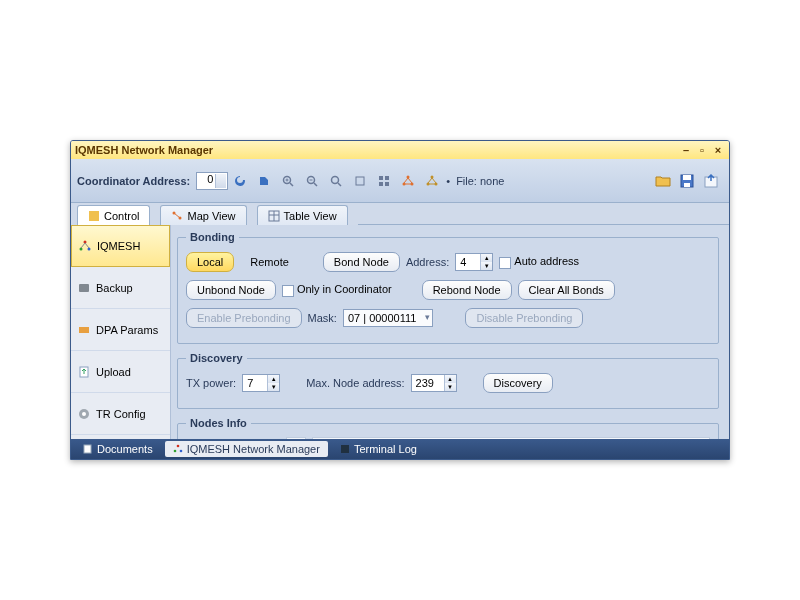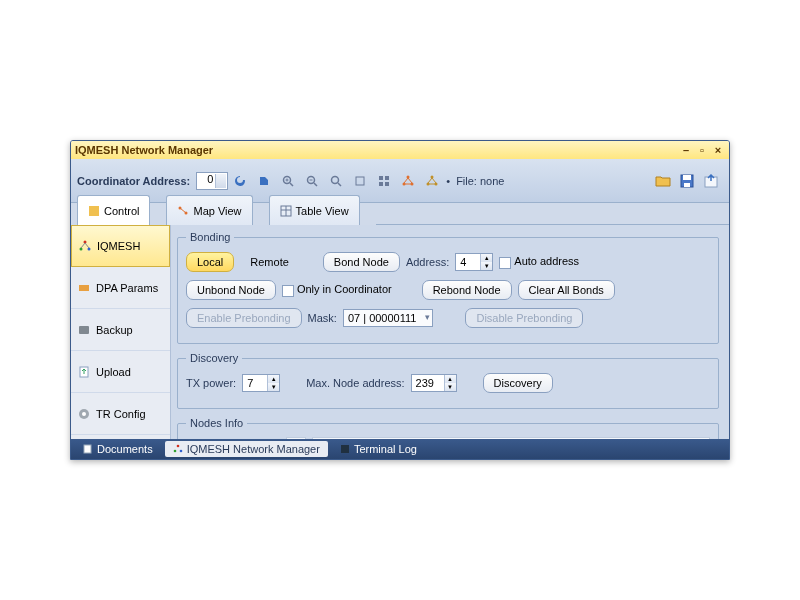--- a/index.html
+++ b/index.html
@@ -10,35 +10,35 @@
 .titlebar .winbtn { width: 14px; height: 14px; margin-left: 2px; display: inline-flex; align-items: center; justify-content: center; cursor: pointer; color: #5a3600; }
 .toolbar1 { background: linear-gradient(#d8e2f0, #c0cfe5); height: 44px; display: flex; align-items: center; padding: 0 6px; border-bottom: 1px solid #9ab0cc; }
 .toolbar1 .lbl { font-weight: bold; color: #2a3b5a; margin-right: 6px; }
 .toolbar1 .spin { width: 32px; height: 18px; background: #fff; border: 1px solid #8aa0c0; text-align: right; padding: 0 14px 0 4px; position: relative; }
 .toolbar1 .spin::after { content: ""; position: absolute; right: 1px; top: 1px; bottom: 1px; width: 10px; background: linear-gradient(#f0f4fa,#d0daea); border-left: 1px solid #b0c0d8; }
 .toolbar1 .ico { width: 18px; height: 18px; margin: 0 3px; display: inline-flex; align-items: center; justify-content: center; cursor: pointer; color: #4a6088; }
 .toolbar1 .filelbl { color: #2a3b5a; font-weight: normal; margin-left: 4px; }
 .toolbar1 .spacer { flex: 1; }
 .toolbar1 .rico { width: 20px; height: 20px; margin: 0 2px; cursor: pointer; display: inline-flex; align-items: center; justify-content: center; }
 .tabs { background: #d0daea; height: 22px; display: flex; align-items: flex-end; padding-left: 6px; }
-.tab { height: 30px; padding: 0 10px; margin-right: 16px; background: linear-gradient(#f0f4fa,#e0e8f4); border: 1px solid #9ab0cc; border-bottom: none; border-radius: 3px 3px 0 0; display: flex; align-items: center; cursor: pointer; }
+.tab { height: 20px; padding: 0 10px; margin-right: 10px; background: linear-gradient(#f0f4fa,#e0e8f4); border: 1px solid #9ab0cc; border-bottom: none; border-radius: 3px 3px 0 0; display: flex; align-items: center; cursor: pointer; }
 .tab .ti { width: 12px; height: 12px; margin-right: 4px; display: inline-block; }
 .tab.active { background: #fff; }
 .tab-row-right { flex: 1; border-bottom: 1px solid #9ab0cc; height: 100%; }
 .body { flex: 1; display: flex; background: #ced9ea; overflow: hidden; }
 .sidebar { width: 100px; background: #e8ecf3; border-right: 1px solid #b0c0d8; }
 .sideitem { height: 42px; display: flex; align-items: center; padding: 16px 6px; border-bottom: 1px solid #d0daea; cursor: pointer; }
 .sideitem .si { width: 14px; height: 14px; margin-right: 5px; display: inline-flex; align-items: center; justify-content: center; }
 .sideitem.sel { background: linear-gradient(#fff8d0,#ffe890); border: 1px solid #d0b040; }
 .main { flex: 1; padding: 6px 10px 6px 6px; overflow-y: auto; position: relative; }
 .main::-webkit-scrollbar { width: 14px; }
 .main::-webkit-scrollbar-track { background: #e0e6f0; }
 .main::-webkit-scrollbar-thumb { background: #b8c6dc; border: 1px solid #9ab0cc; }
 fieldset { border: 1px solid #9ab0cc; border-radius: 2px; margin-bottom: 8px; padding: 8px 8px; }
-legend { color: #2a3b5a; font-weight: normal; padding: 0 4px; }
+legend { color: #2a3b5a; font-weight: bold; padding: 0 4px; }
 .row { display: flex; align-items: center; flex-wrap: wrap; gap: 6px; margin-bottom: 6px; min-height: 22px; }
 .btn { height: 20px; padding: 0 10px; background: linear-gradient(#fdfdfd,#e8ecf3); border: 1px solid #8aa0c0; border-radius: 7px; cursor: pointer; display: inline-flex; align-items: center; }
 .btn.sel { background: linear-gradient(#fff3a0,#ffd860); border-color: #d0b040; }
 .btn.dis { color: #9aa8be; background: #e0e6f0; }
 .chk { width: 12px; height: 12px; background: #fff; border: 1px solid #8aa0c0; display: inline-block; margin-right: 3px; vertical-align: middle; }
 .txtlbl { color: #2a3b5a; }
 .numspin { position: relative; width: 38px; height: 18px; background: #fff; border: 1px solid #8aa0c0; padding: 0 14px 0 4px; display: inline-flex; align-items: center; }
 .numspin .spbtns { position: absolute; right: 0; top: 0; bottom: 0; width: 12px; display: flex; flex-direction: column; }
 .numspin .spbtns span { flex:1; border-left: 1px solid #b0c0d8; background: linear-gradient(#f4f7fc,#dce4f0); display:flex; align-items:center; justify-content:center; font-size:6px; cursor:pointer; }
 .dropdown { height: 18px; background: #fafbfd; border: 1px solid #8aa0c0; padding: 0 16px 0 4px; position: relative; display: inline-flex; align-items: center; min-width: 90px; }
@@ -192,32 +192,32 @@
               <circle cx="3" cy="10" r="1.5" fill="#30a030"></circle>
               <circle cx="11" cy="10" r="1.5" fill="#3060d0"></circle>
               <path d="M7 4 3 9M7 4l4 5" stroke="#888"></path>
             </svg>
           </span>
           <span>IQMESH</span>
         </div>
       <div class="sideitem">
           <span class="si">
             <svg width="14" height="14">
+              <rect x="2" y="3" width="10" height="8" rx="1" fill="#808890"></rect>
+            </svg>
+          </span>
+          <span>Backup</span>
+        </div>
+      <div class="sideitem">
+          <span class="si">
+            <svg width="14" height="14">
               <rect x="2" y="4" width="10" height="6" fill="#e8a040"></rect>
             </svg>
           </span>
           <span>DPA Params</span>
-        </div>
-      <div class="sideitem">
-          <span class="si">
-            <svg width="14" height="14">
-              <rect x="2" y="3" width="10" height="8" rx="1" fill="#808890"></rect>
-            </svg>
-          </span>
-          <span>Backup</span>
         </div>
       <div class="sideitem">
           <span class="si">
             <svg width="14" height="14">
               <rect x="3" y="2" width="8" height="10" fill="#fff" stroke="#8aa0c0"></rect>
               <path d="M7 4v5M5 6l2-2 2 2" fill="none" stroke="#30a060"></path>
             </svg>
           </span>
           <span>Upload</span>
         </div>

